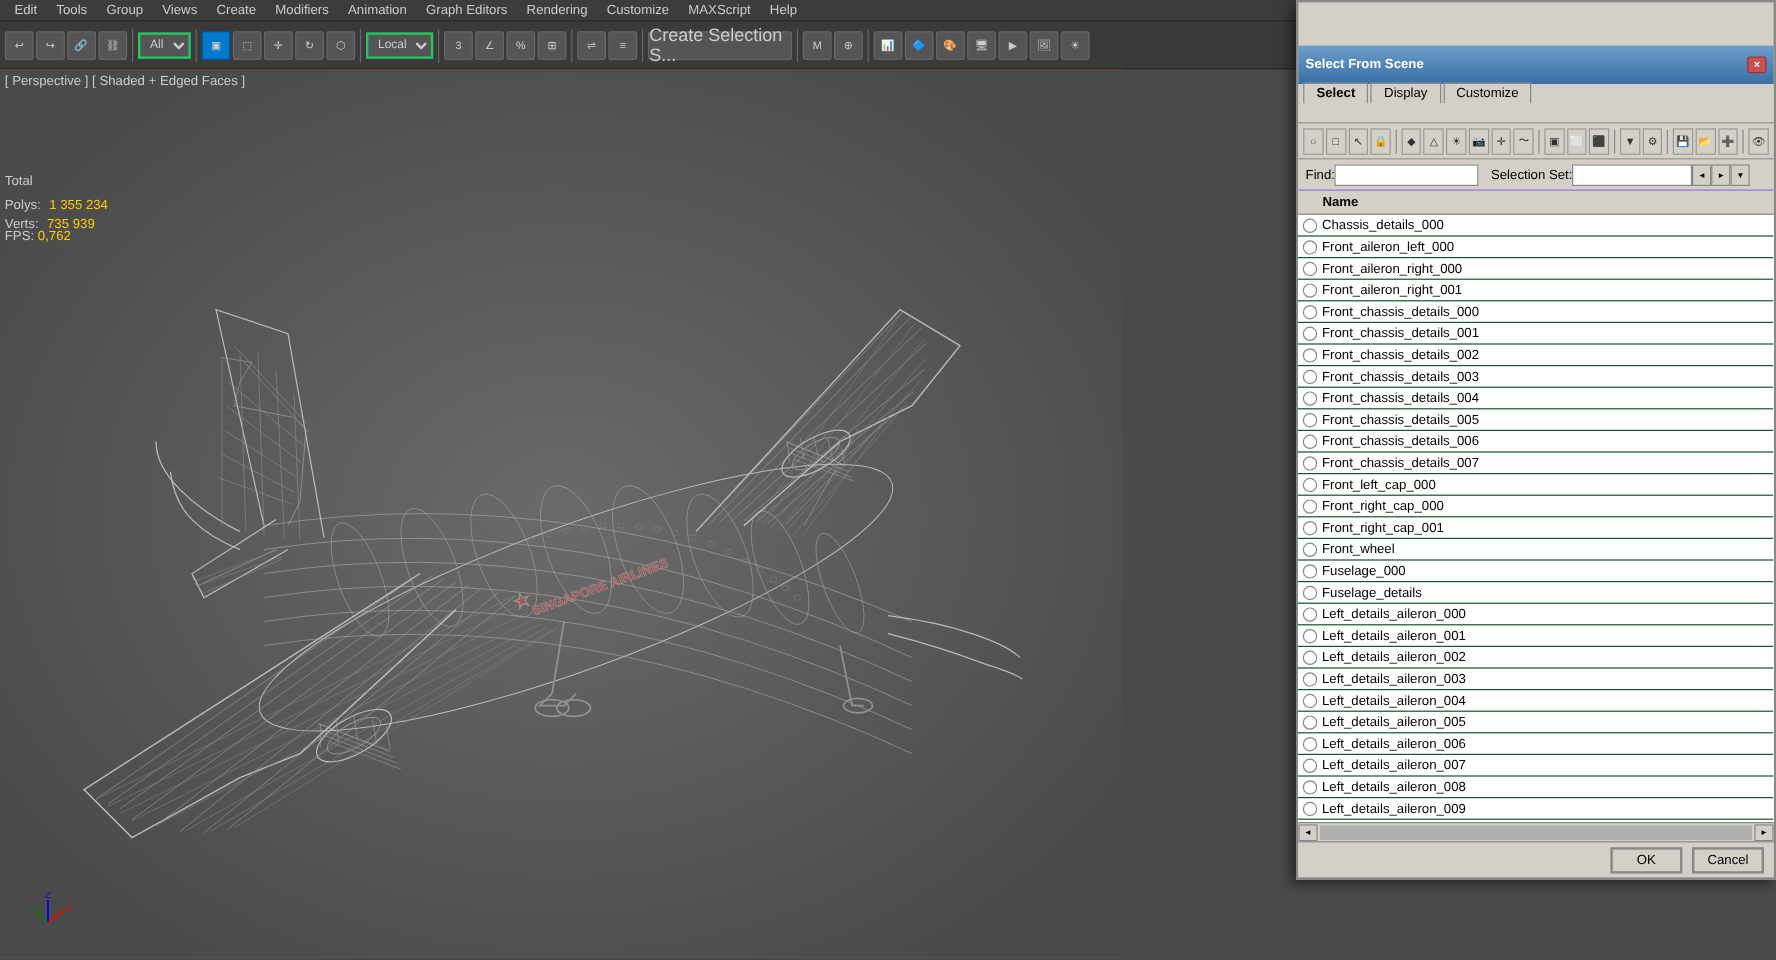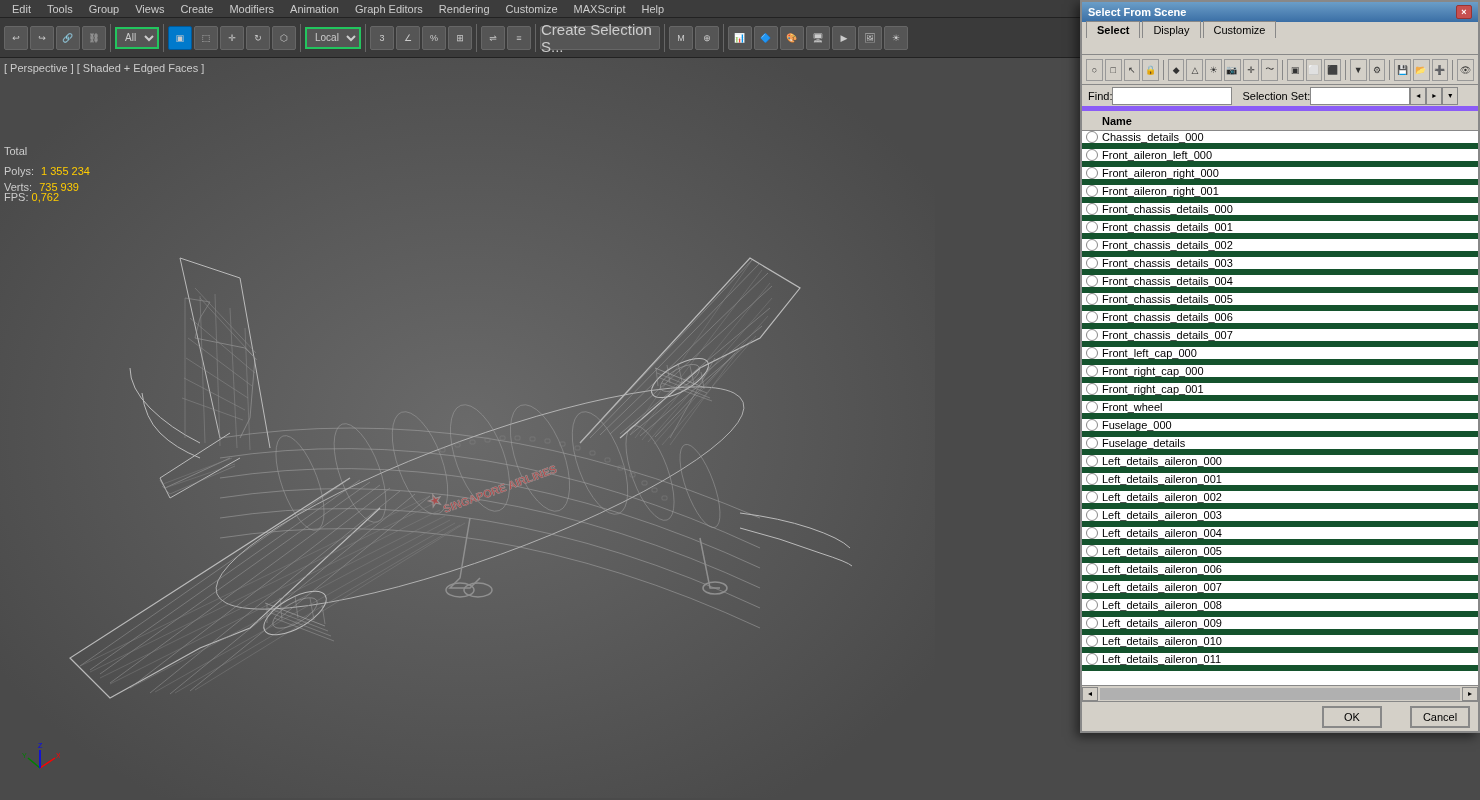--- a/index.html
+++ b/index.html
@@ -168,30 +168,31 @@
       border: 2px solid #888;
       box-shadow: -4px 4px 10px rgba(0,0,0,0.5);
       display: flex;
       flex-direction: column;
       z-index: 100;
       color: #000;
       font-size: 11px;
     }
 
     #dialog-titlebar {
-      height: 20px;
+      height: 32px;
       background: linear-gradient(180deg, #6b9ec8 0%, #3a6ea5 100%);
       display: flex;
       align-items: center;
       justify-content: space-between;
       padding: 0 6px;
       color: white;
       font-size: 11px;
       font-weight: bold;
       flex-shrink: 0;
+      margin-top: 36px;
     }
 
     #dialog-close-btn {
       width: 16px;
       height: 14px;
       background: #c75050;
       border: 1px solid #993333;
       border-radius: 2px;
       display: flex;
       align-items: center;
@@ -256,21 +257,21 @@
     }
 
     
     #dialog-find-row {
       height: 26px;
       background: #d4d0c8;
       display: flex;
       align-items: center;
       padding: 2px 6px;
       gap: 0;
-      border-bottom: 5px solid #8b5cf6;
+      border-bottom: 1px solid #8b5cf6;
       flex-shrink: 0;
     }
     #dialog-find-row label { font-size: 11px; color: #000; }
     #find-input {
       width: 120px;
       height: 18px;
       background: white;
       border: 1px solid #888;
       font-size: 11px;
       padding: 0 3px;
@@ -315,21 +316,21 @@
       overflow-y: auto;
       overflow-x: hidden;
       background: white;
     }
     .list-item {
       height: 18px;
       display: flex;
       align-items: center;
       padding: 0 4px;
       cursor: pointer;
-      border-bottom: 6px solid #14532d;
+      border-bottom: 1px solid #14532d;
       gap: 4px;
     }
     .list-item-radio {
       width: 12px;
       height: 12px;
       border: 1px solid #888;
       border-radius: 50%;
       background: white;
       flex-shrink: 0;
     }
@@ -369,21 +370,20 @@
     .dialog-action-btn {
       width: 60px;
       height: 22px;
       background: #d4d0c8;
       border: 2px solid #888;
       cursor: pointer;
       font-size: 11px;
       display: flex;
       align-items: center;
       justify-content: center;
-      margin-left: 20px;
     }
 
     
     .airplane-svg {
       width: 100%;
       height: 100%;
     }
 
     
     #dialog-list::-webkit-scrollbar { width: 16px; }

